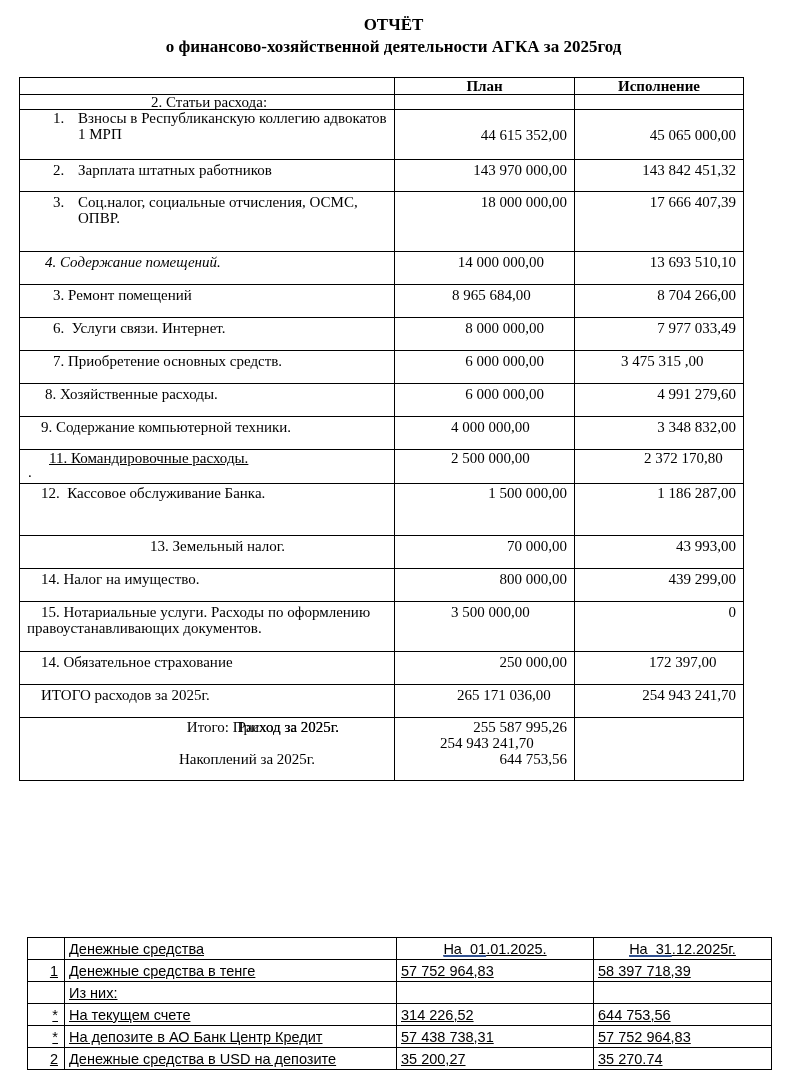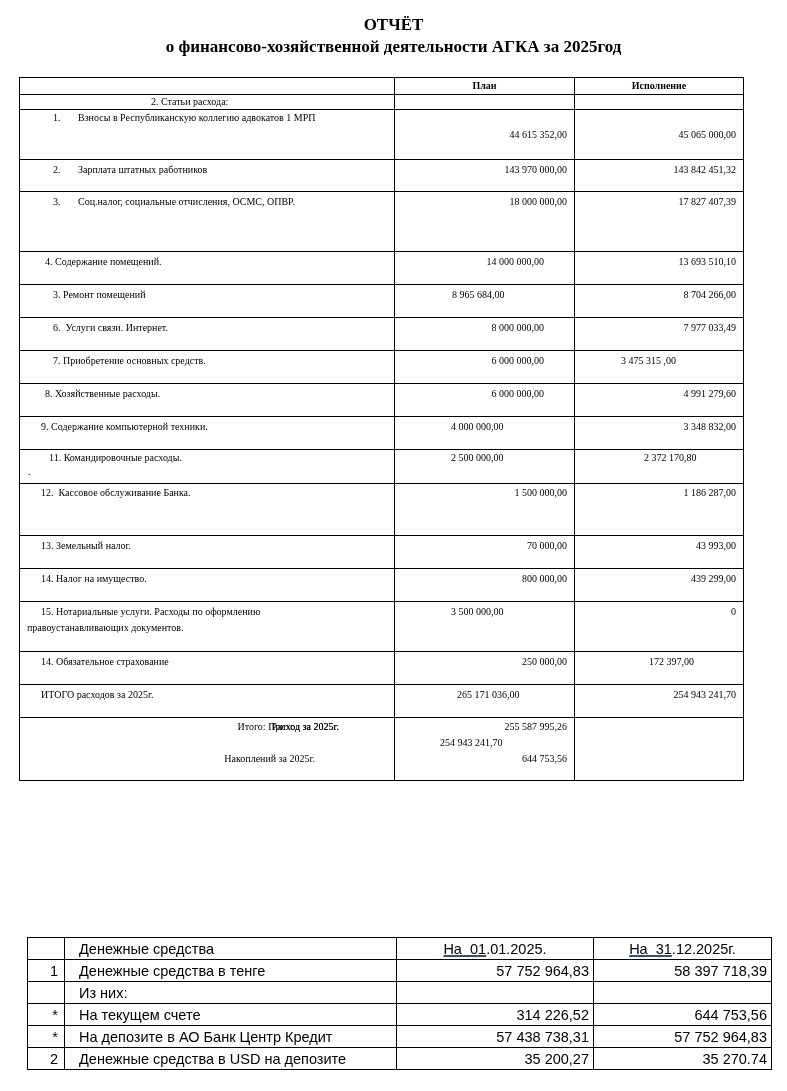--- a/index.html
+++ b/index.html
@@ -9,44 +9,44 @@
     position: absolute; left: 0; width: 787px; text-align: center;
     font-family: "Liberation Serif", serif; font-weight: bold; font-size: 17px;
   }
   #title1 { top: 15px; }
   #title2 { top: 37px; }
 
   
   #t1 {
     position: absolute; left: 19px; top: 77px;
     border-collapse: collapse; table-layout: fixed;
-    font-family: "Liberation Serif", serif; font-size: 10px; line-height: 16px;
+    font-family: "Liberation Serif", serif; font-size: 15px; line-height: 16px;
   }
   #t1 td { border: 1.3px solid #000; padding: 0; vertical-align: top; position: relative; }
   #t1 col.c1 { width: 375px; }
   #t1 col.c2 { width: 180px; }
   #t1 col.c3 { width: 169px; }
   #t1 .hdr td { height: 16px; font-weight: bold; text-align: center; vertical-align: middle; }
   #t1 .lbl { display: block; }
   .ra { text-align: right; padding-right: 7px !important; }
   .ca { text-align: center; }
 
   
   #t2 {
     position: absolute; left: 27px; top: 937px;
     border-collapse: collapse; table-layout: fixed;
     font-family: "Liberation Sans", "DejaVu Sans", sans-serif; font-size: 14.5px;
   }
-  #t2 td { border: 1.3px solid #000; height: 21px; padding: 0 14px; vertical-align: middle; white-space: nowrap; overflow: hidden; }
+  #t2 td { border: 1.3px solid #000; height: 21px; padding: 0 4px; vertical-align: middle; white-space: nowrap; overflow: hidden; text-decoration: underline; }
   #t2 col.k1 { width: 37px; }
   #t2 col.k2 { width: 332px; }
   #t2 col.k3 { width: 197px; }
   #t2 col.k4 { width: 178px; }
   #t2 td.idx { text-align: right; padding-right: 6px; }
-  #t2 td.num2 { text-align: right; padding-right: 4px; }
+  #t2 td.num2 { padding-right: 4px; }
   .uline { text-decoration: underline; text-decoration-color: #2f4f8f; text-decoration-thickness: 2px; }
 </style>
 </head>
 <body>
 
 <div id="title1" class="title">ОТЧЁТ</div>
 <div id="title2" class="title">о финансово-хозяйственной деятельности АГКА за 2025год</div>
 
 <table id="t1">
   <colgroup>
@@ -100,26 +100,26 @@
     <td style="height:59px;">
       <div style="display:flex; padding-left:33px; padding-top:2px;">
         <span style="width:25px; flex:none;">3.</span>
         <span>Соц.налог, социальные отчисления, ОСМС, ОПВР.</span>
       </div>
     </td>
     <td class="ra">
           <div style="padding-top:2px">18 000 000,00</div>
         </td>
     <td class="ra">
-          <div style="padding-top:2px">17 827 407,39</div>
-        </td>
-  </tr>
-
-  <tr>
-    <td style="height:32px;">
+          <div style="padding-top:2px">17 666 407,39</div>
+        </td>
+  </tr>
+
+  <tr>
+    <td style="height:32px;font-style:italic;">
           <div style="padding-left:25px; padding-top:2px;">4. Содержание помещений.</div>
         </td>
     <td>
           <div style="padding-top:2px; text-align:right; padding-right:30px;">14 000 000,00</div>
         </td>
     <td class="ra">
           <div style="padding-top:2px">13 693 510,10</div>
         </td>
   </tr>
 
@@ -179,21 +179,21 @@
           <div style="padding-top:2px; padding-left:56px;">4 000 000,00</div>
         </td>
     <td class="ra">
           <div style="padding-top:2px">3 348 832,00</div>
         </td>
   </tr>
 
 
   <tr>
     <td style="height:33px;">
-      <div style="padding-left:29px;">11. Командировочные расходы.</div>
+      <div style="padding-left:29px;text-decoration:underline;">11. Командировочные расходы.</div>
       <div style="padding-left:8px; line-height:12px;">.</div>
     </td>
     <td>
           <div style="padding-left:56px;">2 500 000,00</div>
         </td>
     <td>
           <div style="padding-left:69px;">2 372 170,80</div>
         </td>
   </tr>
 
@@ -203,21 +203,21 @@
         </td>
     <td class="ra">
           <div style="padding-top:1px">1 500 000,00</div>
         </td>
     <td class="ra">
           <div style="padding-top:1px">1 186 287,00</div>
         </td>
   </tr>
 
   <tr>
-    <td style="height:32px;">
+    <td style="height:32px;text-align:center;">
           <div style="padding-left:21px; padding-top:2px;">13. Земельный налог.</div>
         </td>
     <td class="ra">
           <div style="padding-top:2px">70 000,00</div>
         </td>
     <td class="ra">
           <div style="padding-top:2px">43 993,00</div>
         </td>
   </tr>
 

